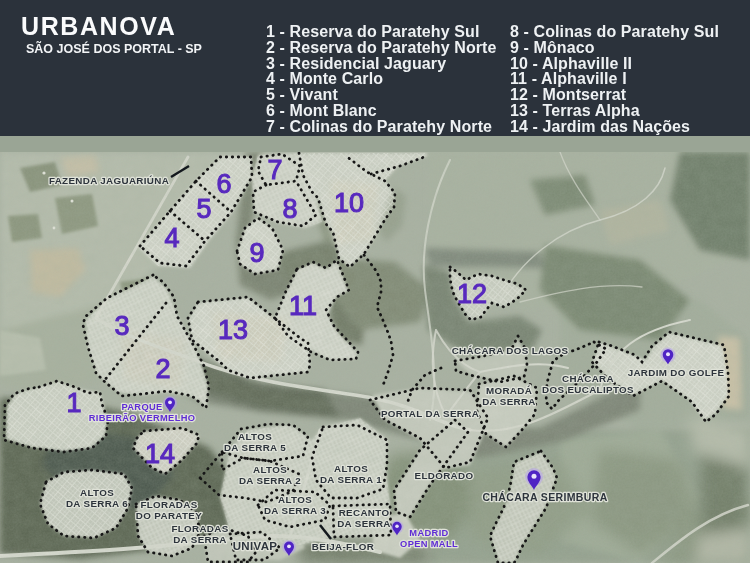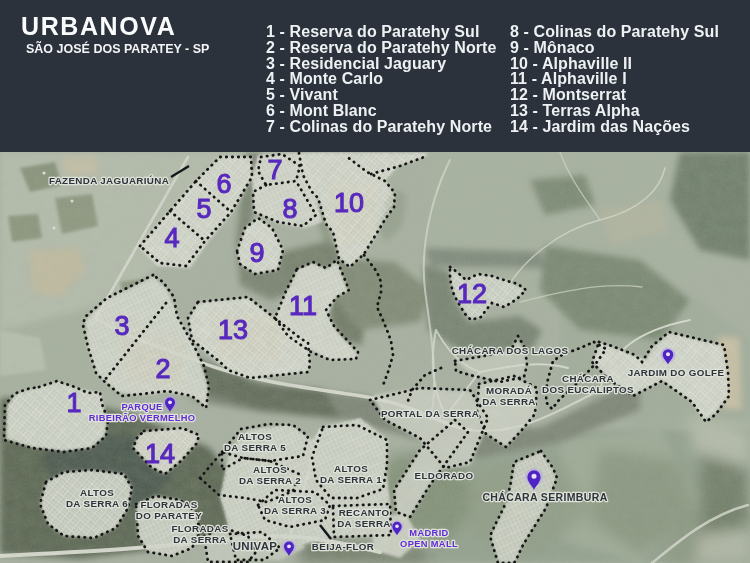--- a/index.html
+++ b/index.html
@@ -1,34 +1,34 @@
 <!DOCTYPE html>
 <html><head>
 <meta charset="utf-8">
 <style>
   html,body{margin:0;padding:0;}
   body{width:750px;height:563px;overflow:hidden;font-family:"Liberation Sans",sans-serif;}
   #page{position:relative;width:750px;height:563px;background:#9aa595;}
-  #header{position:absolute;left:0;top:0;width:750px;height:152px;background:#2b323b;}
+  #header{position:absolute;left:0;top:0;width:750px;height:136px;background:#2b323b;}
   #title{position:absolute;left:21px;top:12px;font-size:25px;font-weight:bold;letter-spacing:1.6px;color:#fafbfc;}
   #subtitle{position:absolute;left:26px;top:42px;font-size:12.5px;font-weight:bold;letter-spacing:0px;color:#f2f4f6;}
   .leg{position:absolute;font-size:16px;line-height:15.75px;color:#eef1f3;font-weight:bold;letter-spacing:0.1px;}
   #leg1{left:266px;top:24px;}
   #leg2{left:510px;top:24px;}
   #map{position:absolute;left:0;top:152px;}
 </style>
 </head>
 <body>
 <div id="page">
 
   <div id="header">
 
     <div id="title">URBANOVA</div>
 
-    <div id="subtitle">SÃO JOSÉ DOS PARATEY - SP</div>
+    <div id="subtitle">SÃO JOSÉ DOS PORTAL - SP</div>
 
     <div id="leg1" class="leg">1 - Reserva do Paratehy Sul<br>2 - Reserva do Paratehy Norte<br>3 - Residencial Jaguary<br>4 -  Monte Carlo<br>5 - Vivant<br>6 -  Mont Blanc<br>7 - Colinas do Paratehy Norte</div>
 
     <div id="leg2" class="leg">8 - Colinas do Paratehy Sul<br>9 - Mônaco<br>10 - Alphaville II<br>11 - Alphaville I<br>12 - Montserrat<br>13 - Terras Alpha<br>14 - Jardim das Nações</div>
   </div>
 
   <svg id="map" width="750" height="411" viewBox="0 152 750 411" xmlns="http://www.w3.org/2000/svg">
     <defs>
       <filter id="soft" x="-20%" y="-20%" width="140%" height="140%">
           <feGaussianBlur stdDeviation="3"></feGaussianBlur>

